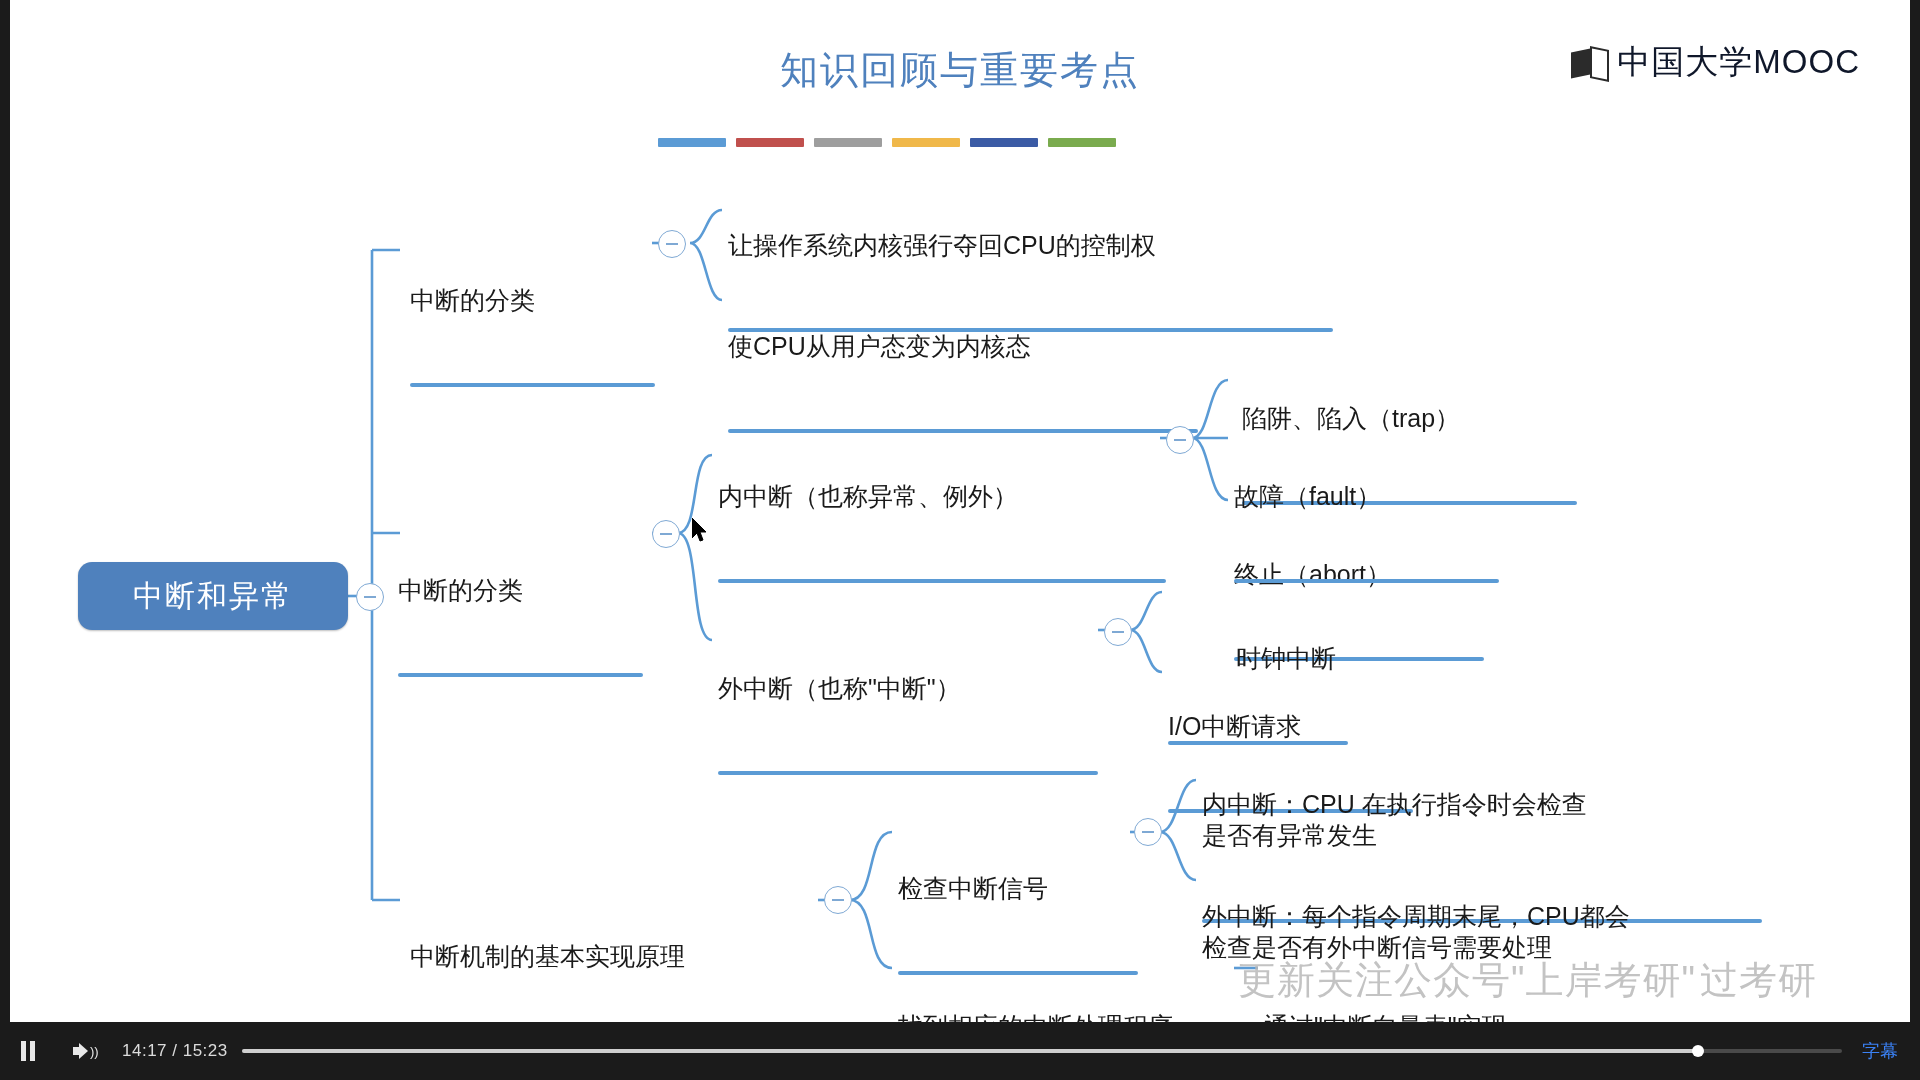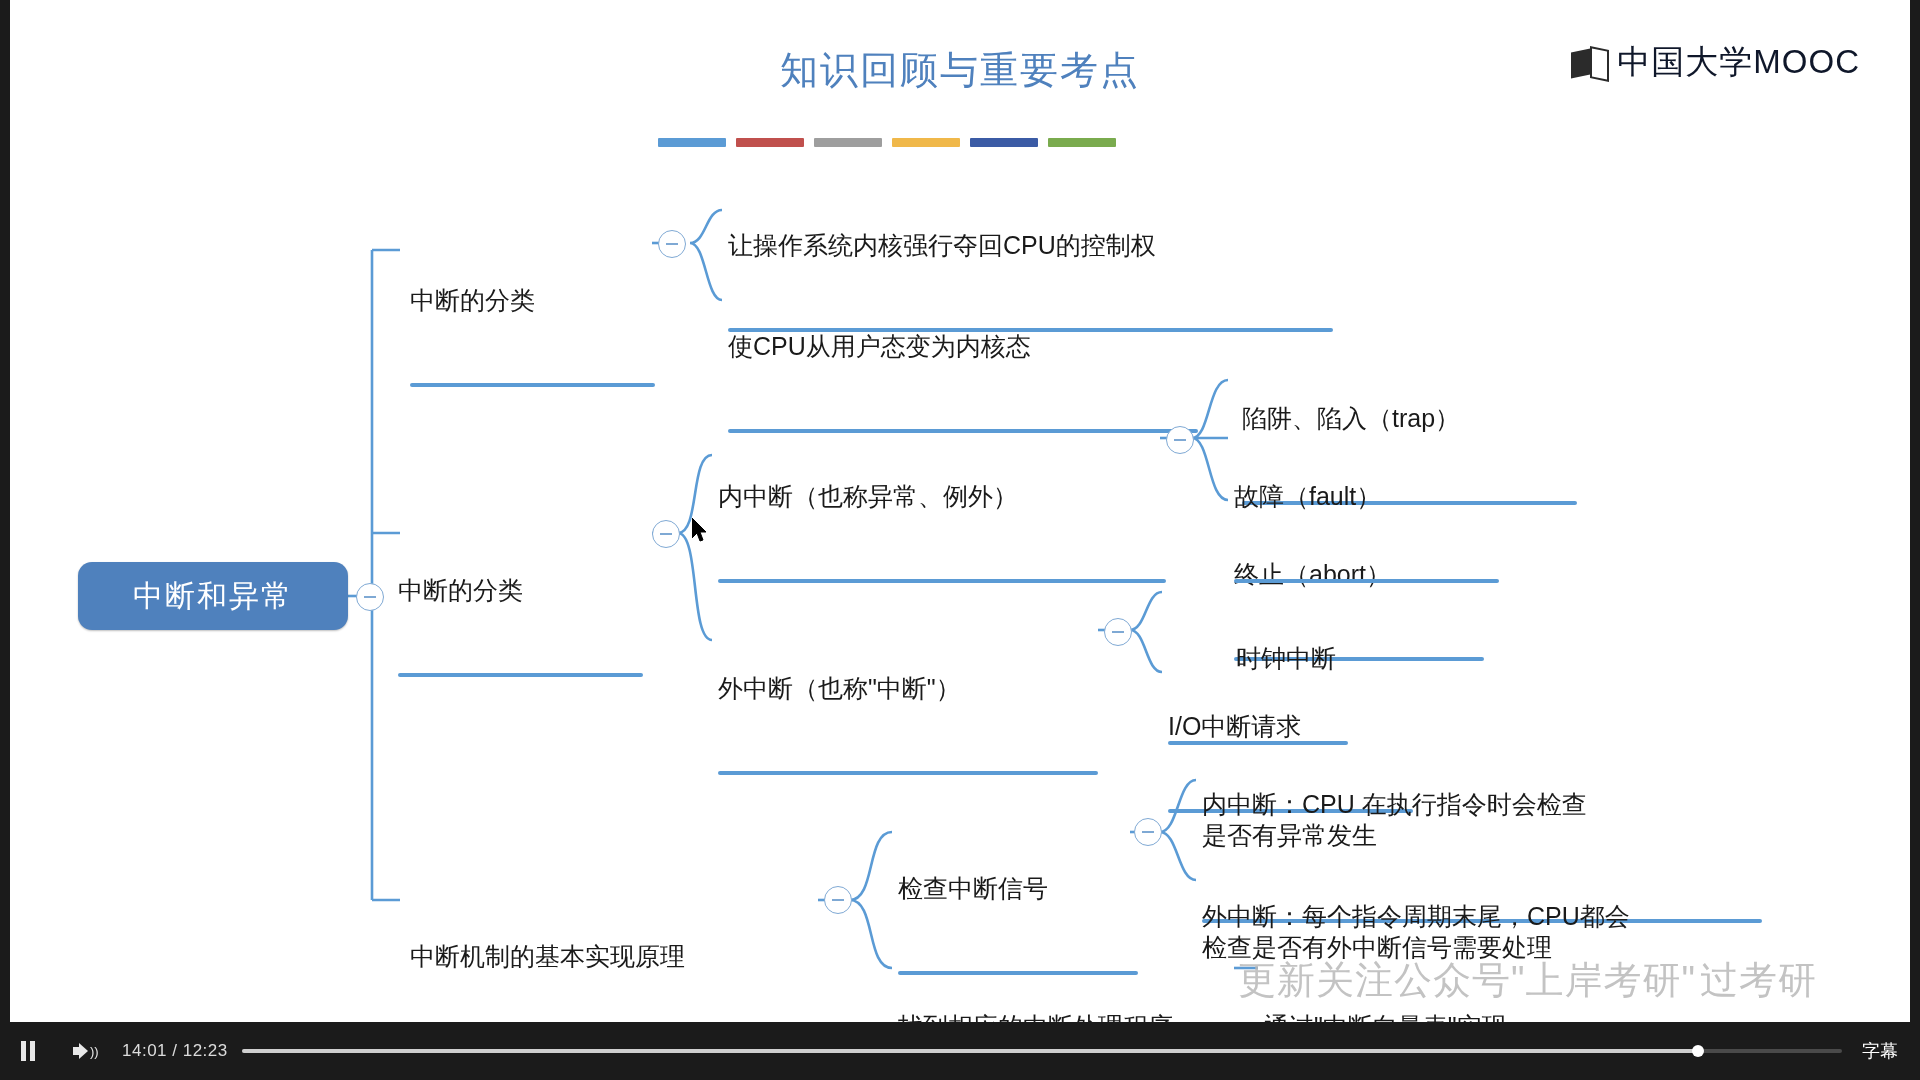--- a/index.html
+++ b/index.html
@@ -98,21 +98,21 @@
   .pause-ic:after{left:10px;}
   .vol-ic{width:22px;height:20px;position:relative;}
   .vol-ic:before{content:"";position:absolute;left:0;top:6px;width:7px;height:8px;background:#e8e8e8;}
   .vol-ic:after{content:"";position:absolute;left:6px;top:2px;border-style:solid;border-width:8px 0 8px 9px;
     border-color:transparent transparent transparent #e8e8e8;}
   .vol-wave{position:absolute;left:17px;top:4px;font-size:13px;color:#e8e8e8;line-height:13px;}
   .time{margin-left:10px;margin-right:14px;color:#dcdcdc;font-size:17px;letter-spacing:.5px;}
   .track{flex:1;height:4px;background:#4a4a4a;border-radius:2px;position:relative;margin-right:20px;}
   .track .prog{position:absolute;left:0;top:0;height:4px;background:#cfcfcf;border-radius:2px;}
   .track .knob{position:absolute;top:-4px;width:12px;height:12px;border-radius:50%;background:#ffffff;}
-  .cc{margin-right:22px;font-size:18px;color:#ffffff;}
+  .cc{margin-right:22px;font-size:18px;color:#3b82f6;}
 </style>
 </head>
 <body>
 
 <div class="stage">
 
   <div class="edge left"></div>
   <div class="edge right"></div>
 
   <div class="slide-title">知识回顾与重要考点</div>
@@ -264,21 +264,21 @@
 
   <div class="playerbar">
     <div class="pb-btn">
       <span class="pause-ic"></span>
     </div>
     <div class="pb-btn">
       <span class="vol-ic">
           <span class="vol-wave">))</span>
         </span>
     </div>
-    <div class="time">14:01 / 12:23</div>
+    <div class="time">14:17 / 15:23</div>
     <div class="track">
       <div class="prog" style="width:91%"></div>
       <div class="knob" style="left:calc(91% - 6px)"></div>
     </div>
     <div class="cc">字幕</div>
   </div>
 
 </div>
 
 </body></html>

